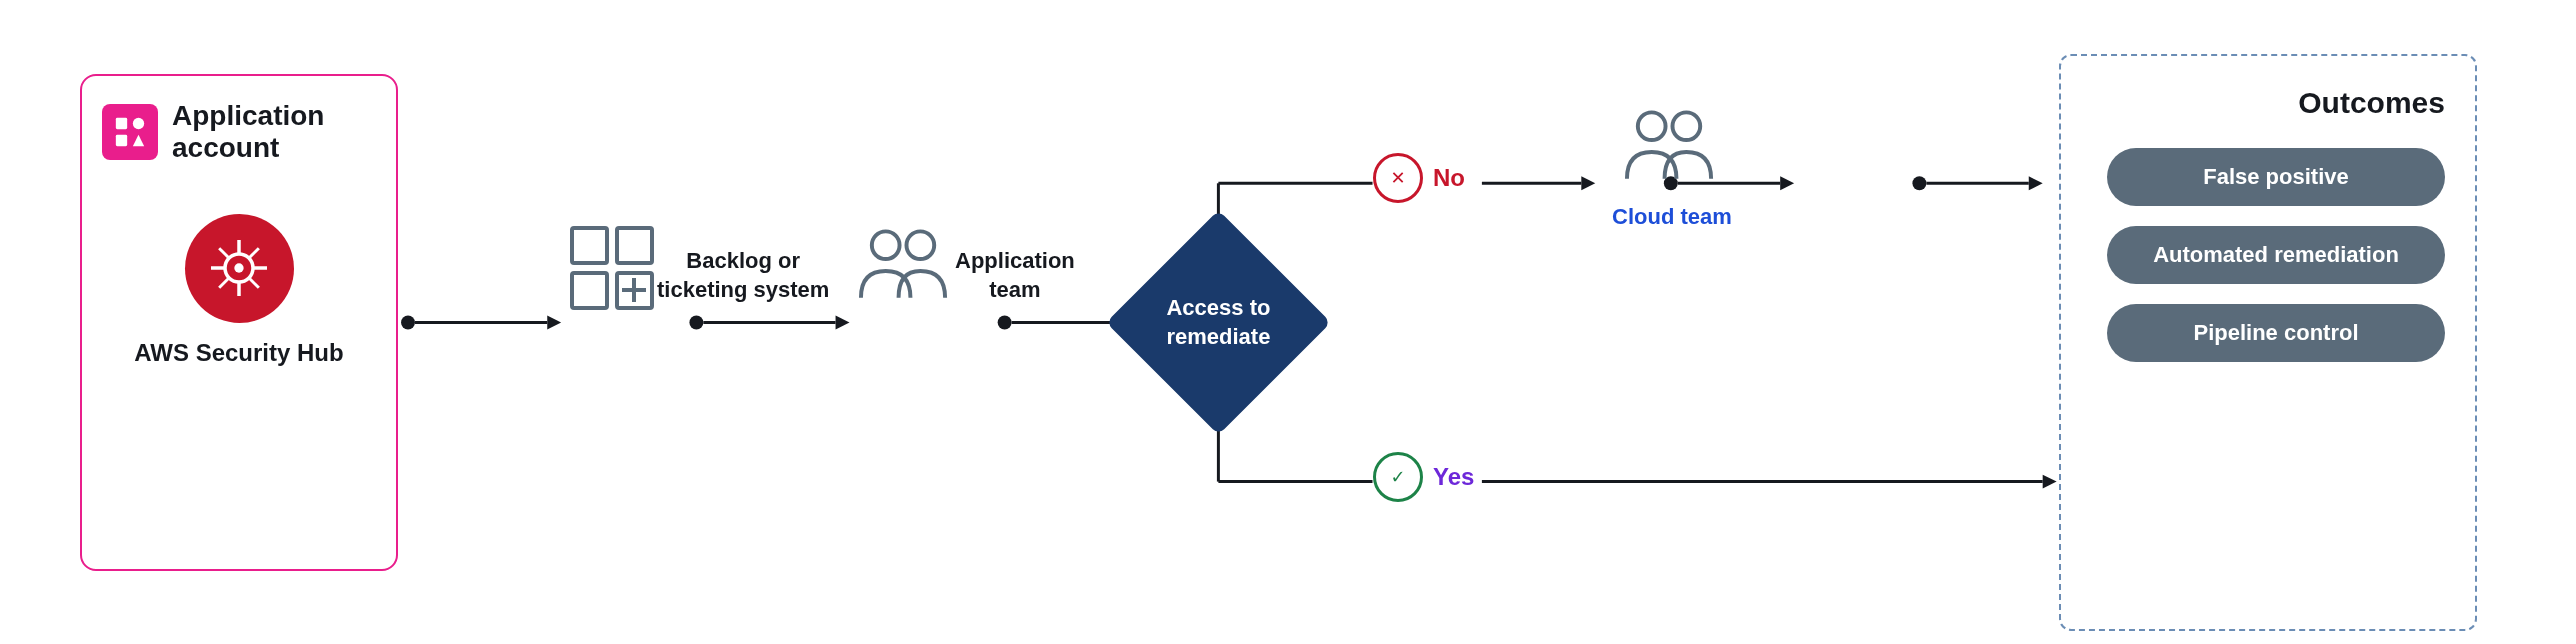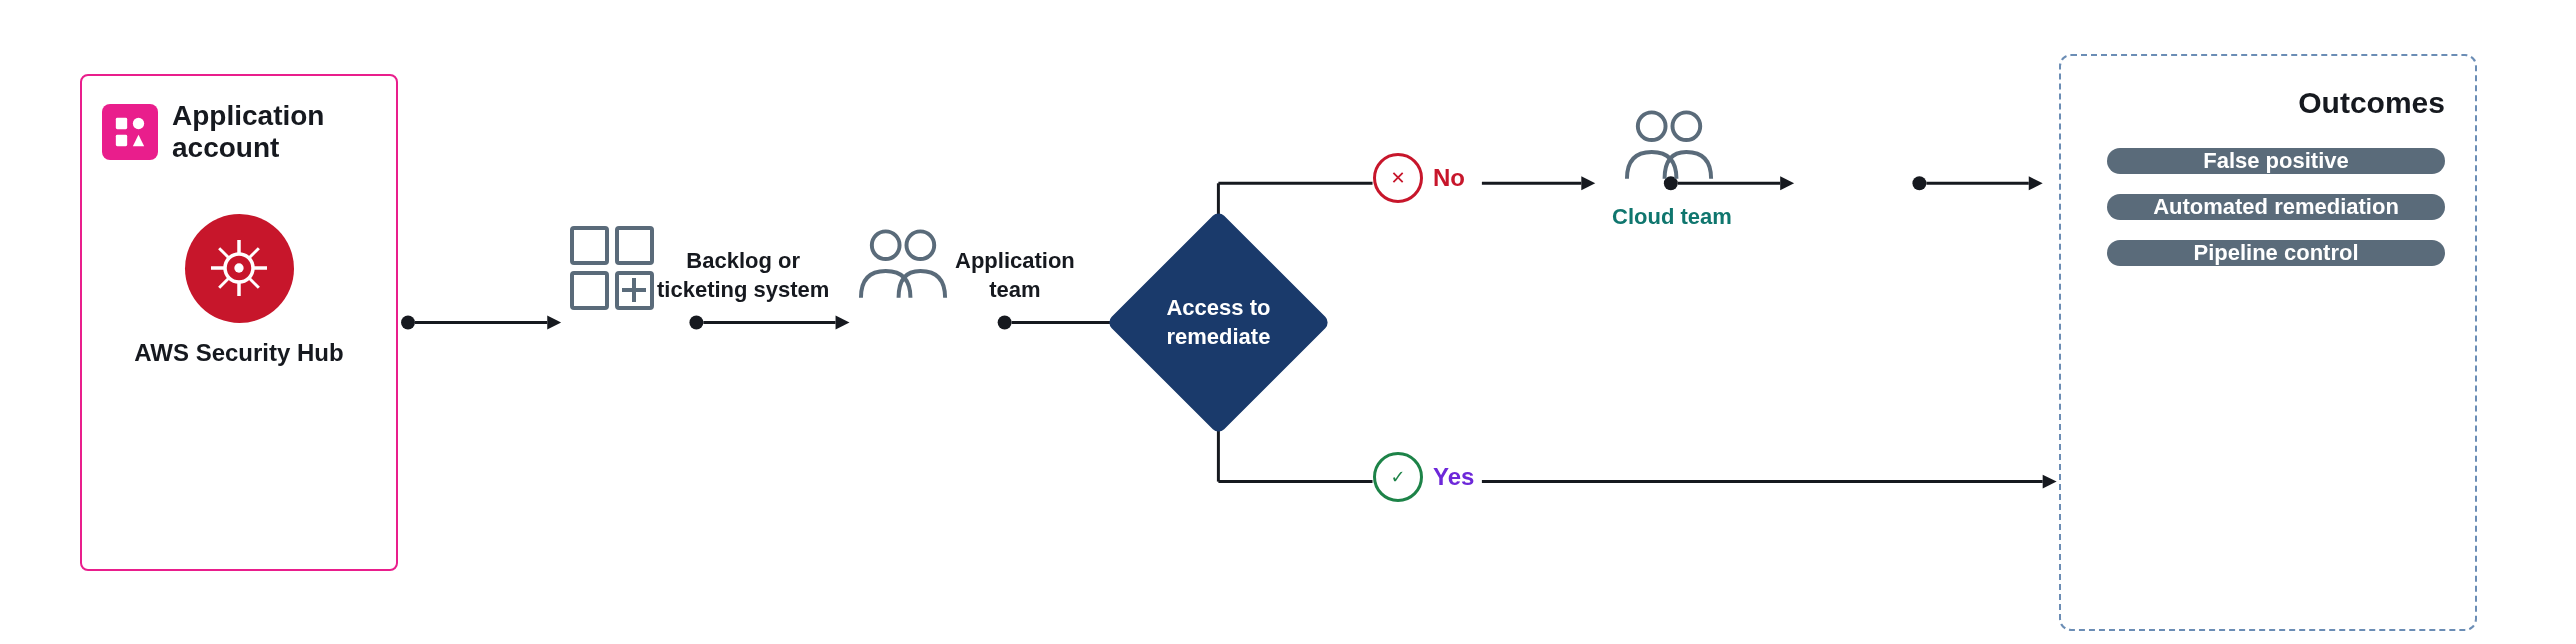--- a/index.html
+++ b/index.html
@@ -18,21 +18,21 @@
       height: 644px;
       position: relative;
       display: flex;
       align-items: center;
       padding: 0 60px;
     }
 
     
     .app-account-box {
       border: 2.5px solid #e91e8c;
-      border-radius: 8px;
+      border-radius: 16px;
       width: 338px;
       height: 497px;
       display: flex;
       flex-direction: column;
       align-items: center;
       justify-content: flex-start;
       padding: 24px 20px;
       position: relative;
       flex-shrink: 0;
     }
@@ -159,21 +159,21 @@
       font-weight: 600;
       color: #16191f;
       margin-bottom: 28px;
     }
     .outcome-btn {
       background: #5a6b7a;
       border-radius: 30px;
       color: white;
       font-size: 22px;
       font-weight: 700;
-      padding: 0 32px;
+      padding: 16px 32px;
       width: 338px;
       text-align: center;
       margin-bottom: 20px;
     }
     .decision-circle-no {
       width: 50px;
       height: 50px;
       border: 3px solid #c7162b;
       border-radius: 50%;
       display: flex;
@@ -209,21 +209,21 @@
     
     .cloud-team-area {
       display: flex;
       flex-direction: column;
       align-items: center;
       flex-shrink: 0;
     }
     .cloud-team-label {
       font-size: 22px;
       font-weight: 700;
-      color: #0f766e;
+      color: #1d4ed8;
       margin-top: 10px;
       text-align: center;
     }
 
     
     .layout {
       position: relative;
       width: 2457px;
       height: 597px;
     }

